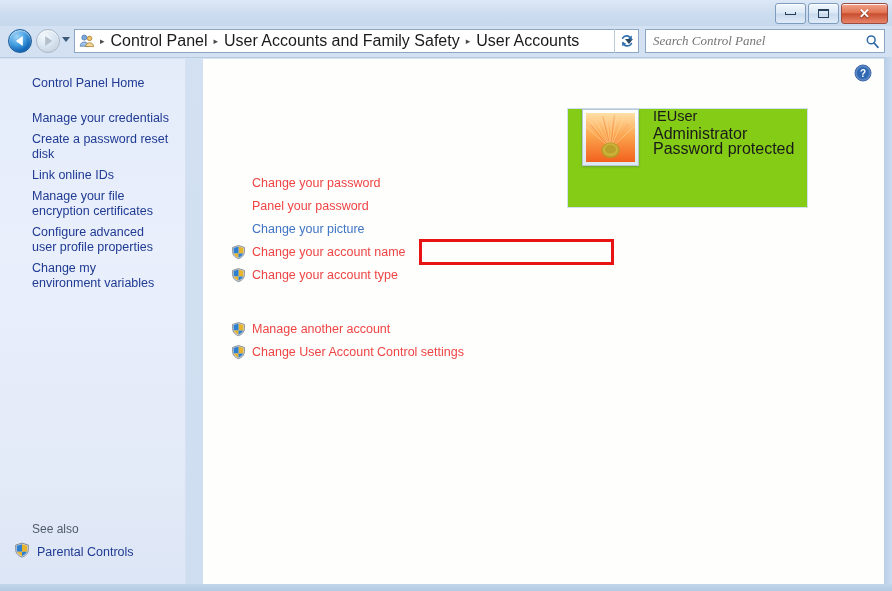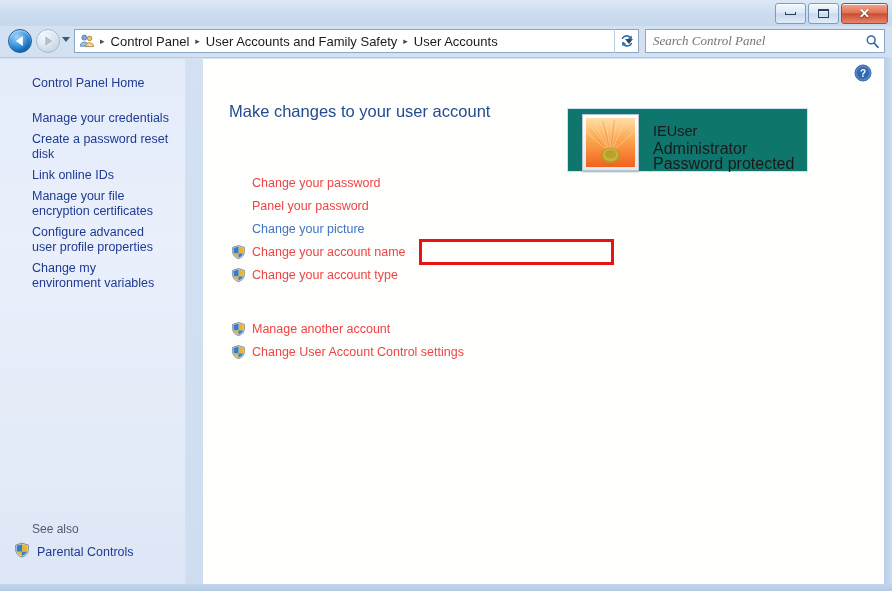--- a/index.html
+++ b/index.html
@@ -149,21 +149,21 @@
   }
   #breadcrumb {
     display: flex;
     align-items: center;
     flex: 1;
     height: 100%;
     padding-left: 4px;
     overflow: hidden;
   }
   .crumb-text {
-    font-size: 13px;
+    font-size: 16px;
     color: #1a1a1a;
     white-space: nowrap;
     padding: 1px 3px;
     cursor: default;
   }
   .crumb-sep {
     color: #4a4a4a;
     font-size: 9px;
     padding: 0 3px;
     cursor: default;
@@ -360,26 +360,26 @@
     box-sizing: border-box;
     pointer-events: none;
   }
 
   
   #user-card {
     position: absolute;
     left: 364px;
     top: 49px;
     width: 241px;
-    height: 64px;
-    background: #0f766e;
+    height: 100px;
+    background: #84cc16;
     border: 1px solid #cfe0f2;
     box-sizing: border-box;
     display: flex;
-    align-items: flex-end;
+    align-items: flex-start;
     padding-left: 14px;
   }
   #user-avatar {
     width: 57px;
     height: 57px;
     flex: 0 0 auto;
     border: 1px solid #b9c6d3;
     background: linear-gradient(180deg, #fdfefe 0%, #dce8f2 100%);
     padding: 3px;
     box-sizing: border-box;
@@ -540,21 +540,20 @@
     <div id="content">
 
       <div id="help-button">
         <svg width="18" height="18" viewBox="0 0 18 18">
           <circle cx="9" cy="9" r="8" fill="#5b86c4" stroke="#3f6aa6" stroke-width="1"></circle>
           <circle cx="9" cy="9" r="6.1" fill="#2f69b3"></circle>
           <text x="9" y="13" font-family="Liberation Sans, sans-serif" font-size="10" font-weight="bold" fill="#ffffff" text-anchor="middle">?</text>
         </svg>
       </div>
 
-      <div id="page-title">Make changes to your user account</div>
 
       <div id="task-list">
 
         <div class="task-row">
           <span class="shield-slot"></span>
           <span class="task-label">Change your password</span>
         </div>
 
         <div class="task-row">
           <span class="shield-slot"></span>

